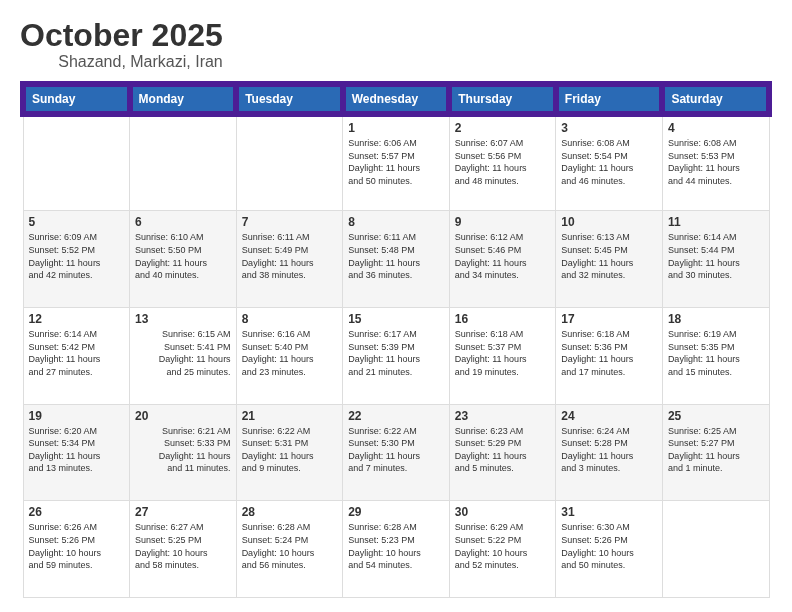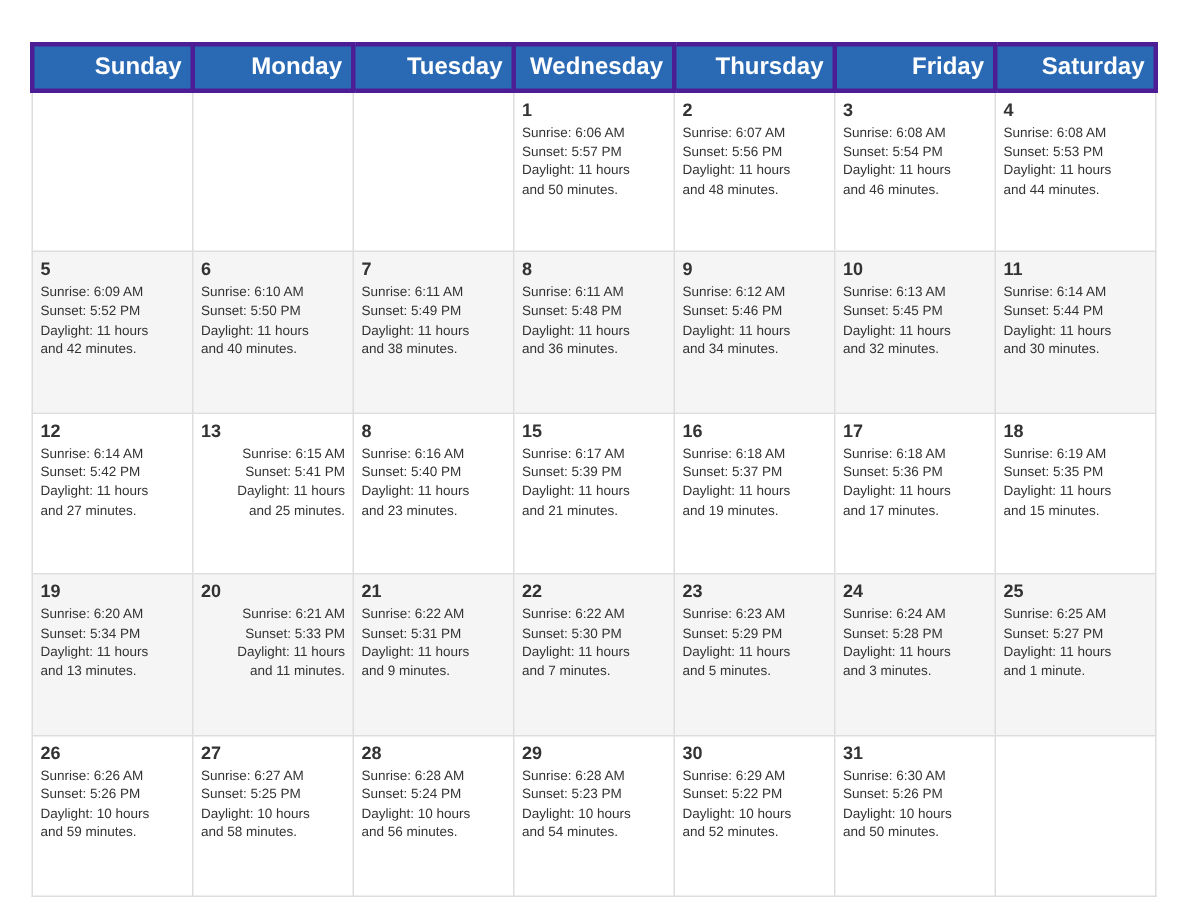--- a/index.html
+++ b/index.html
@@ -48,25 +48,25 @@
     .calendar {
       flex: 1;
       border: 1px solid #ccc;
       border-collapse: collapse;
       width: 100%;
       table-layout: fixed;
     }
     .calendar th {
       background-color: #2a6ab5;
       color: #fff;
-      font-size: 16px;
+      font-size: 12px;
       font-weight: bold;
-      text-align: right;
+      text-align: left;
       padding: 5px 6px;
-      border: 3px solid #4c1d95;
+      border: 6px solid #4c1d95;
     }
     .calendar td {
       vertical-align: top;
       padding: 4px 5px;
       border: 1px solid #ddd;
       font-size: 9.5px;
       color: #333;
       height: 82px;
     }
     .calendar tr:nth-child(even) td {
@@ -88,20 +88,24 @@
     }
     .empty-cell {
       background-color: #f9f9f9;
     }
   </style>
 </head>
 <body>
 
 <div class="page">
   <div class="header">
+    <div class="title-area">
+      <div class="month-title">October 2025</div>
+      <div class="location">Shazand, Markazi, Iran</div>
+    </div>
   </div>
 
   <table class="calendar">
     <thead>
       <tr id="header-row">
           <th>Sunday</th>
           <th>Monday</th>
           <th>Tuesday</th>
           <th>Wednesday</th>
           <th>Thursday</th>

